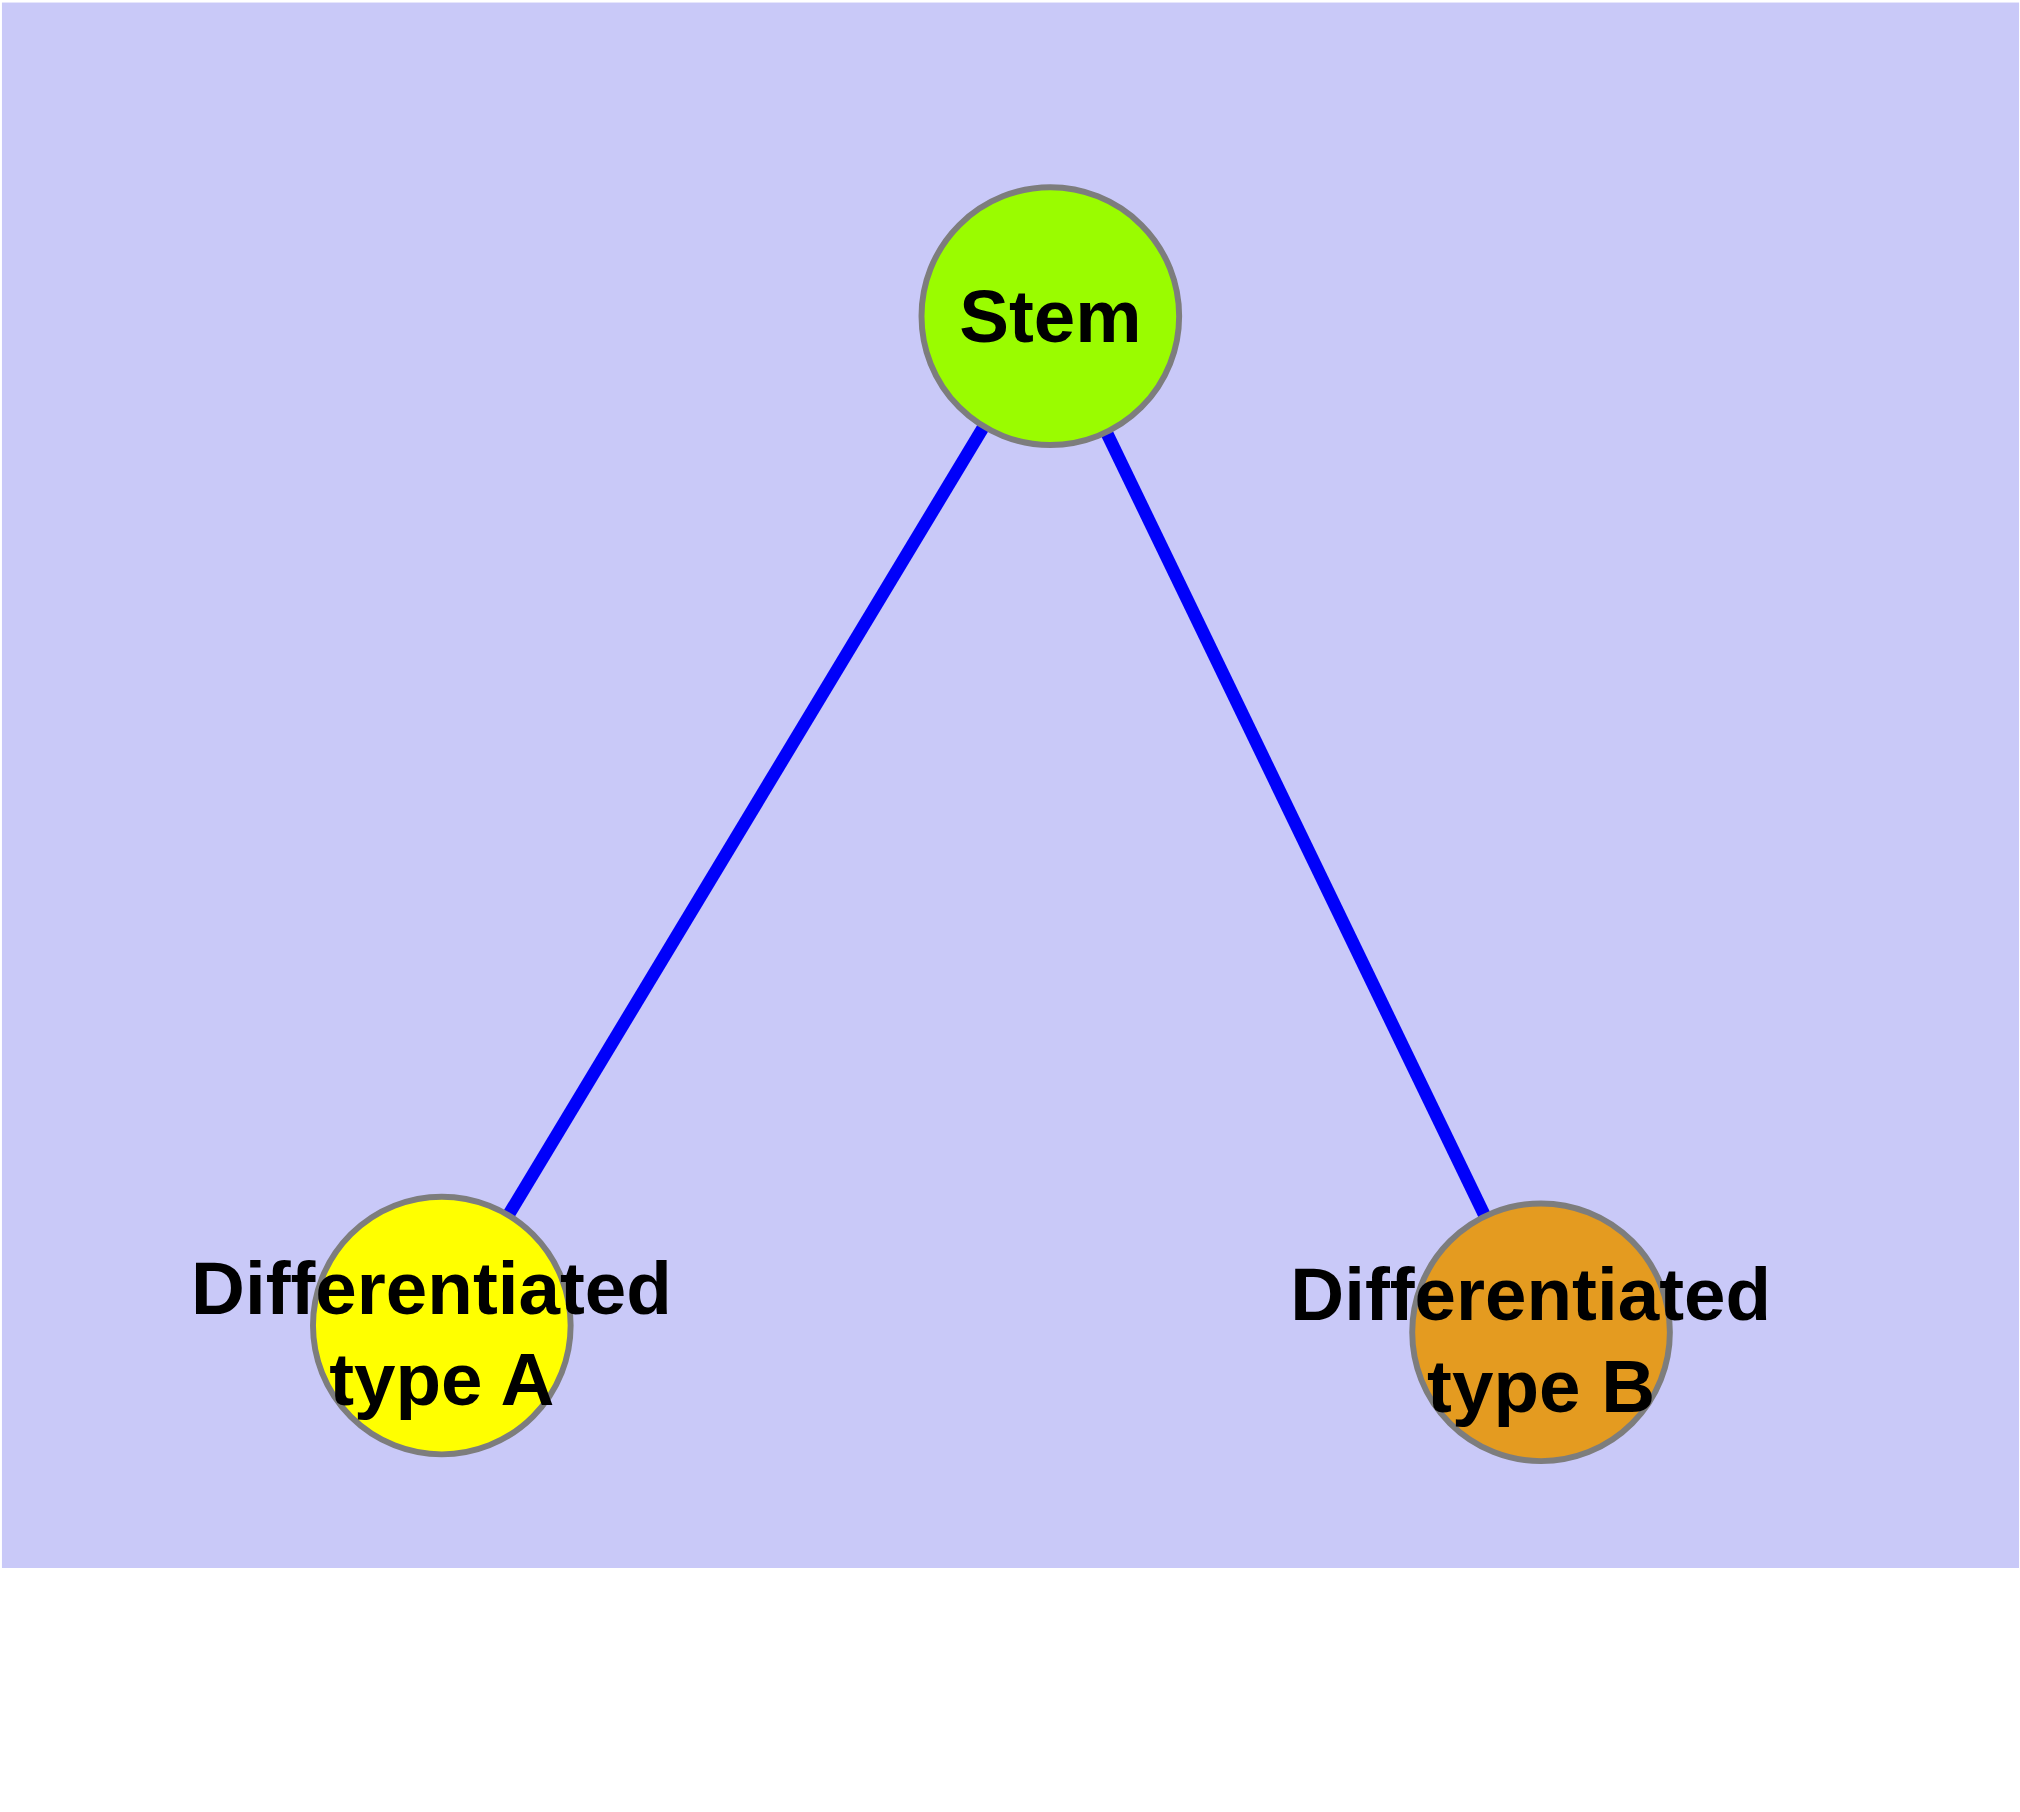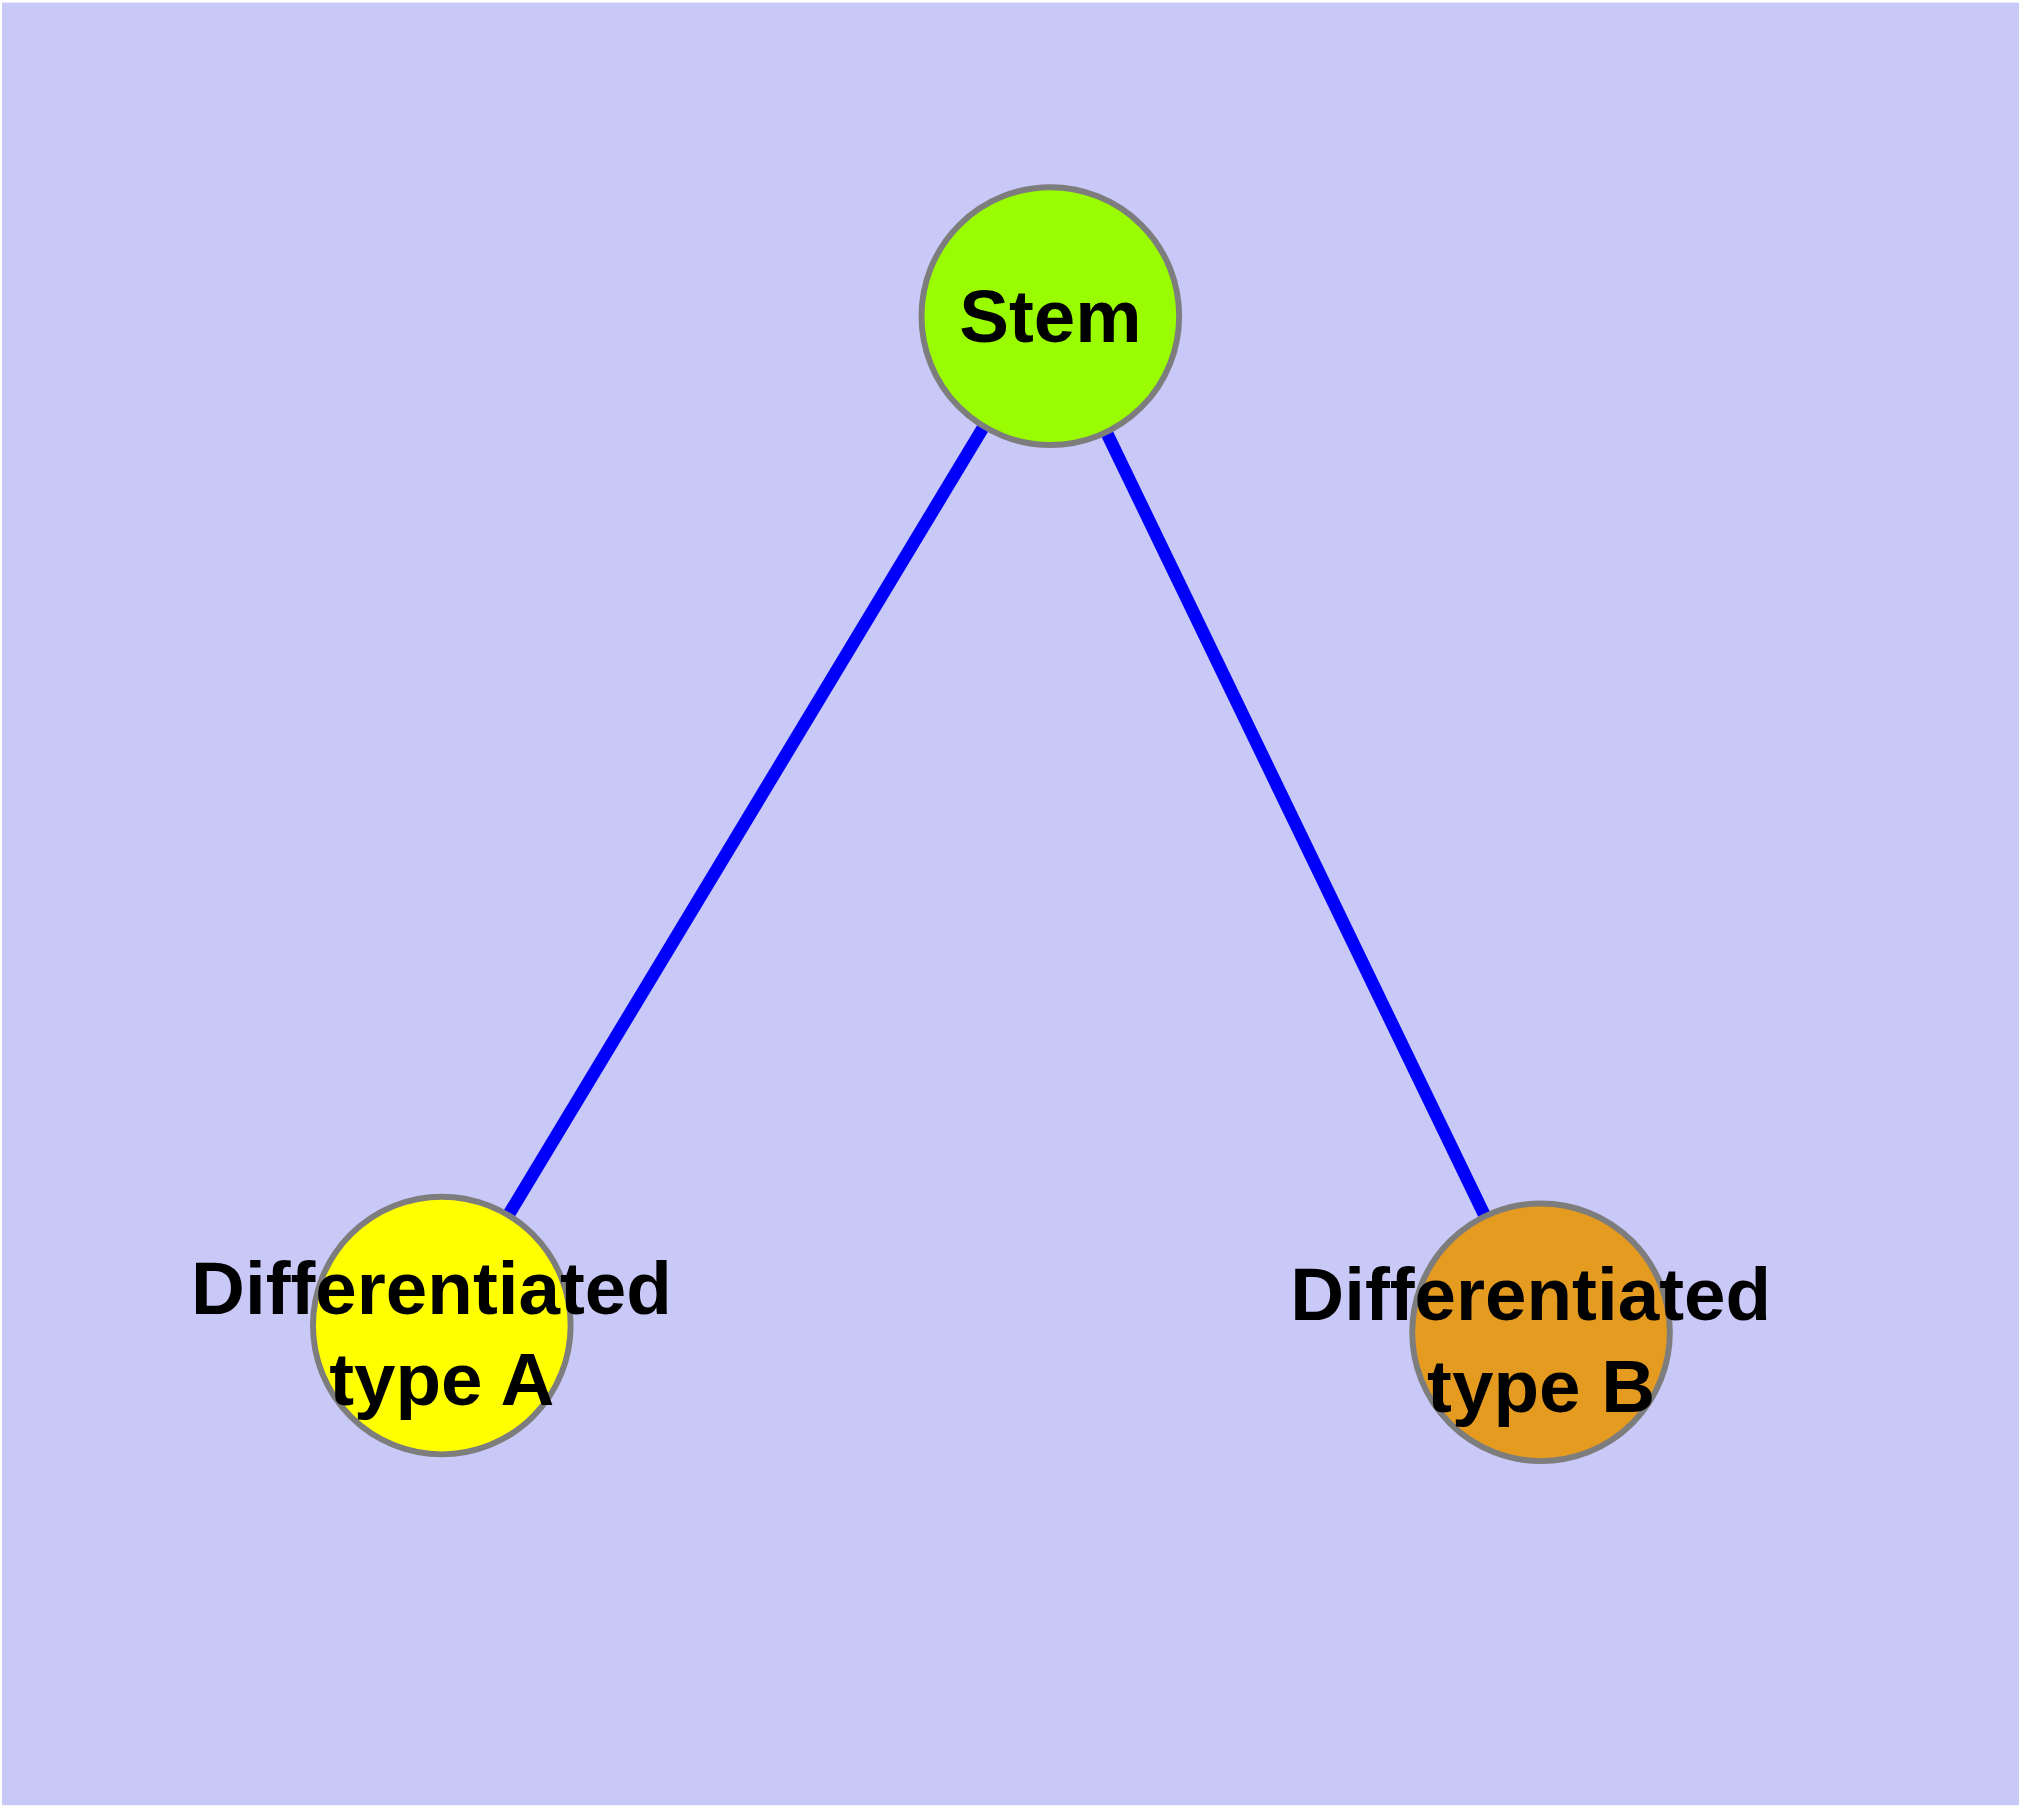--- a/index.html
+++ b/index.html
@@ -3,21 +3,21 @@
 <meta charset="utf-8">
 <style>
   html, body {
     margin: 0;
     padding: 0;
     background: #ffffff;
   }
   .page {
     position: relative;
     width: 2021px;
-    height: 1812px;
+    height: 1568px;
     background: #ffffff;
     overflow: hidden;
   }
   svg.diagram {
     display: block;
     width: 2021px;
     height: 1812px;
   }
   .edge {
     stroke-width: 15;

